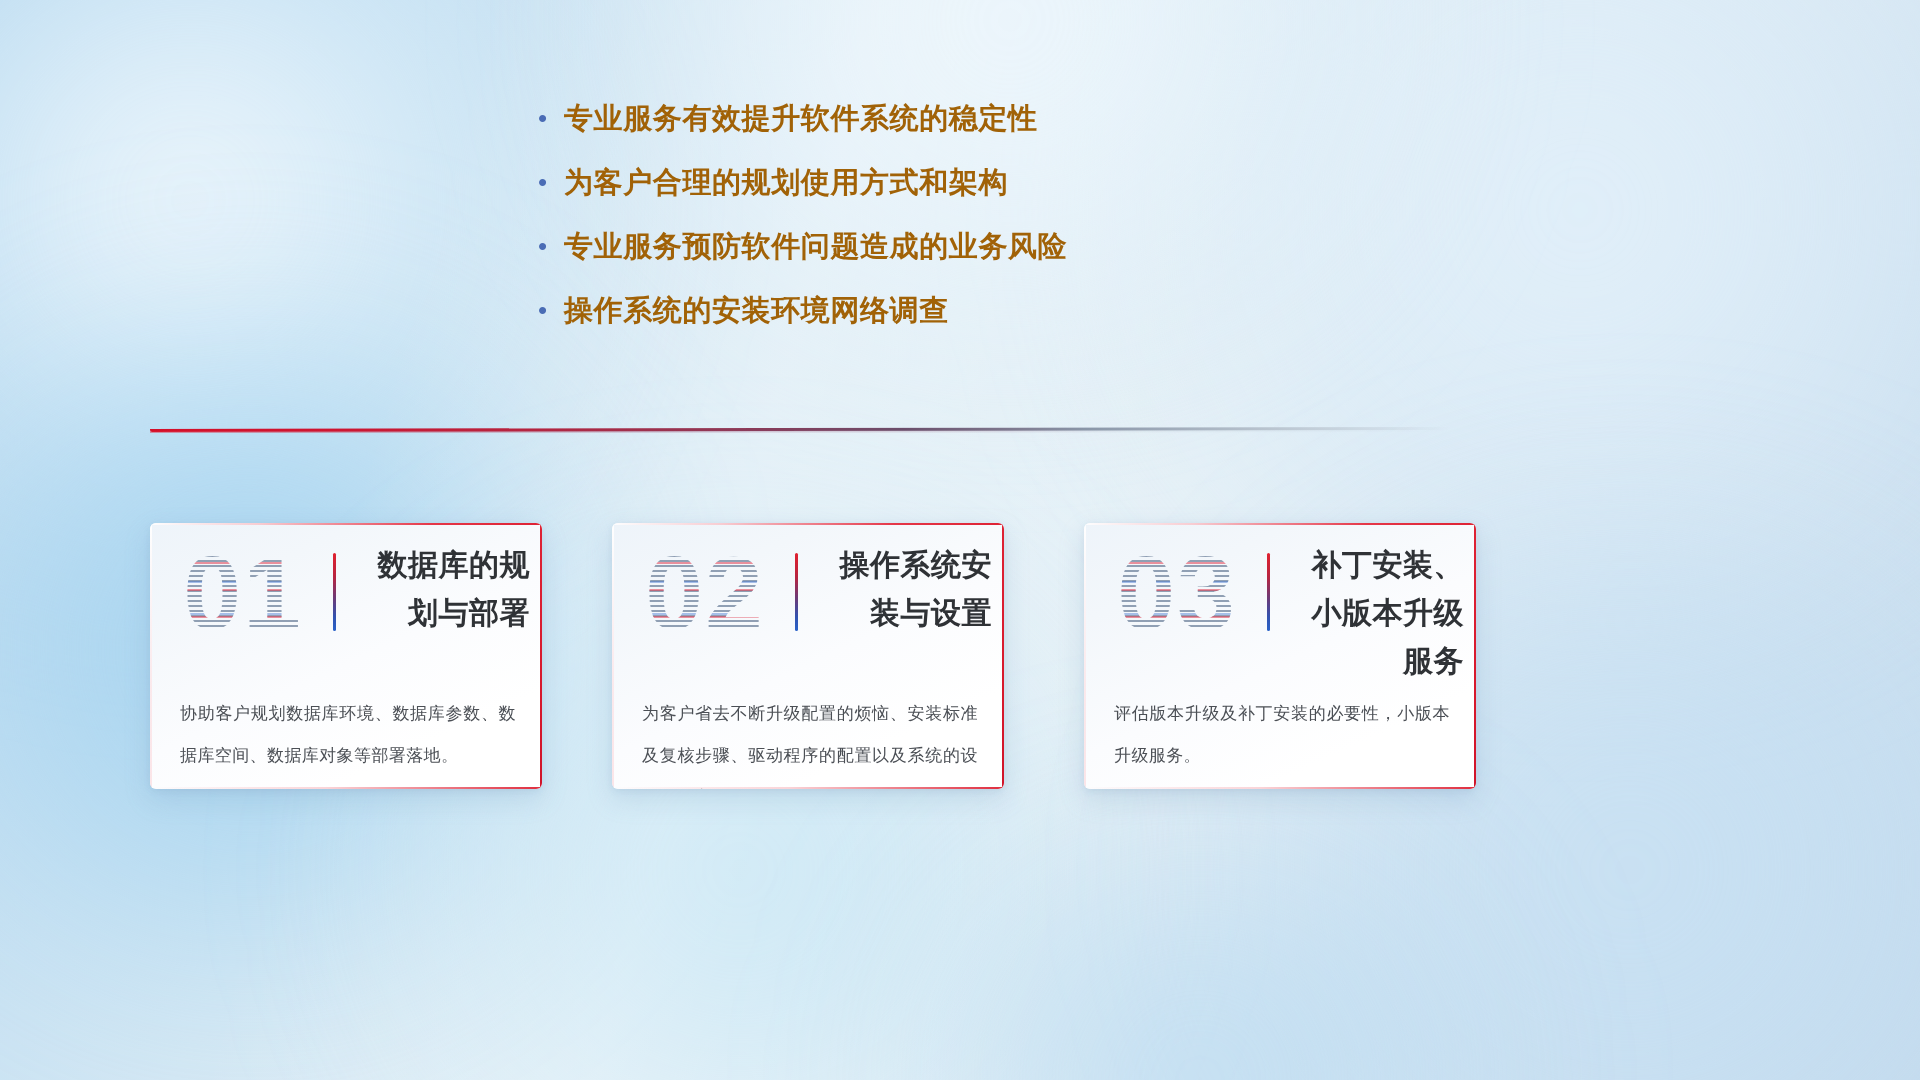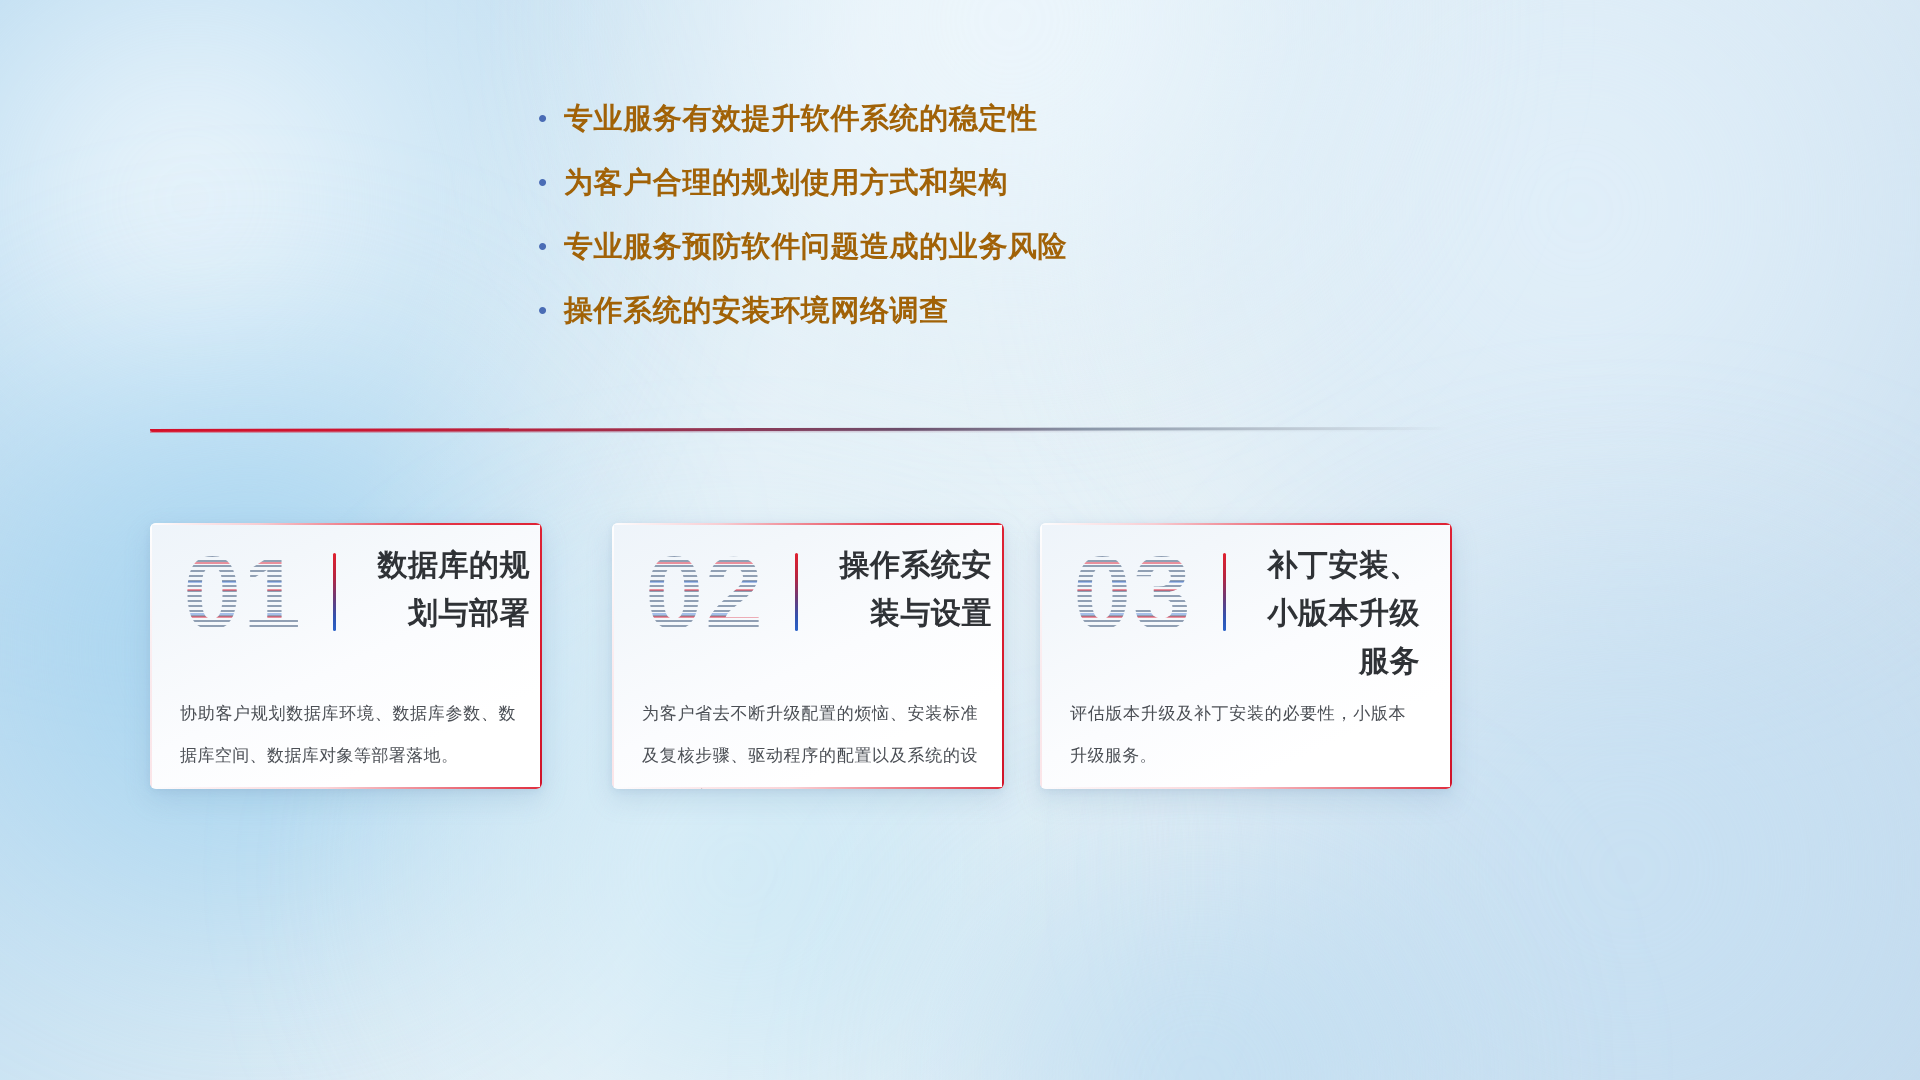--- a/index.html
+++ b/index.html
@@ -76,21 +76,21 @@
   #cards{position:absolute;left:150px;top:523px;width:1300px;height:320px;}
   .card{
     position:absolute;top:0;width:392px;height:266px;
     border-radius:6px;
     background:linear-gradient(155deg,#eef4fa 0%,#f3f7fb 22%,#fbfcfe 52%,#ffffff 78%,#ffffff 100%);
     box-shadow:0 10px 26px rgba(110,150,185,.22), 0 2px 6px rgba(110,150,185,.14);
     overflow:hidden;
   }
   .card-1{left:0;}
   .card-2{left:462px;}
-  .card-3{left:890px;padding-left:20px;}
+  .card-3{left:934px;}
   .card-edge-top{
     position:absolute;left:0;top:0;width:100%;height:2px;
     background:linear-gradient(90deg,rgba(255,255,255,.9) 0%,rgba(250,190,196,.75) 28%,rgba(228,44,62,.95) 72%,rgba(222,34,52,1) 100%);
   }
   .card-edge-right{
     position:absolute;right:0;top:0;width:2px;height:100%;
     background:linear-gradient(180deg,#de2234 0%,#d6182c 70%,#d0142a 100%);
   }
   .card-edge-bottom{
     position:absolute;left:0;bottom:0;width:100%;height:2px;

